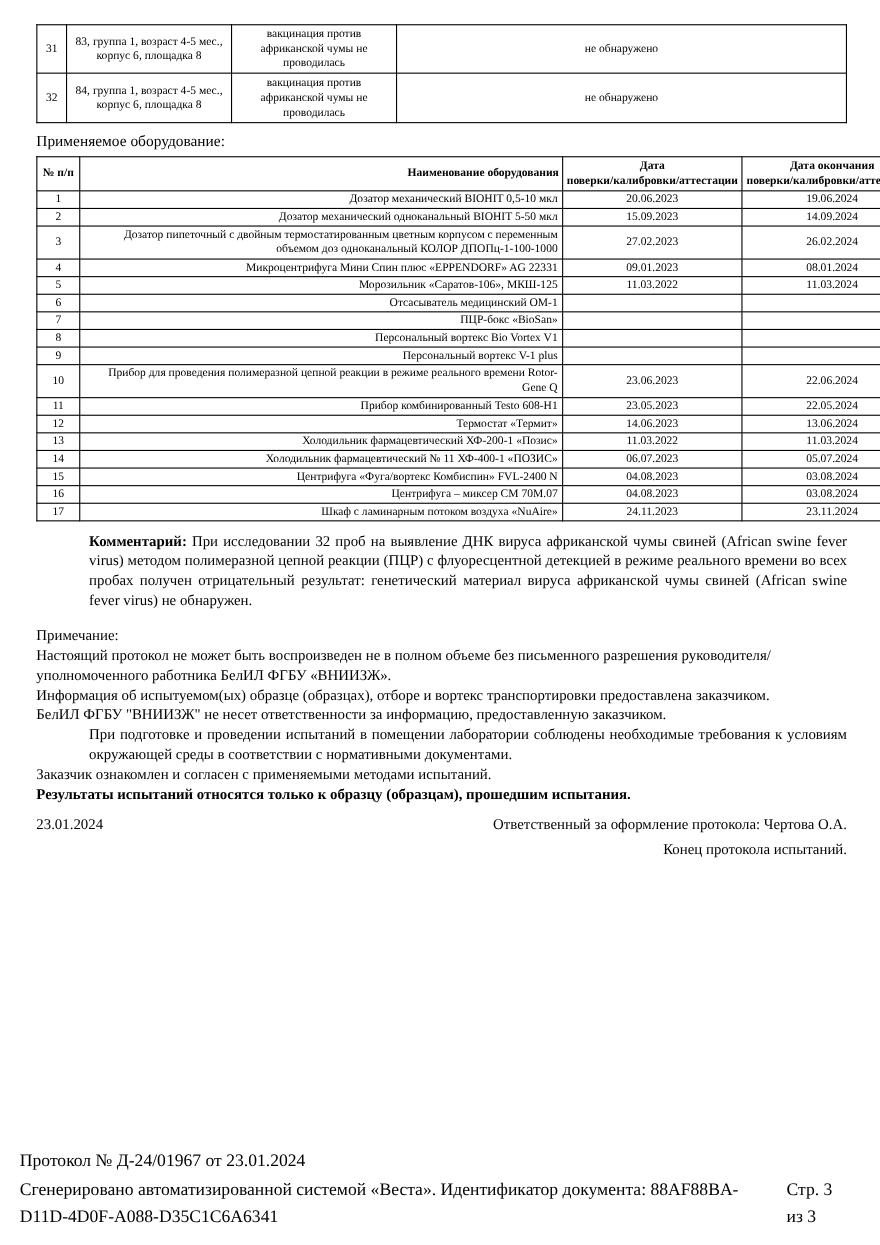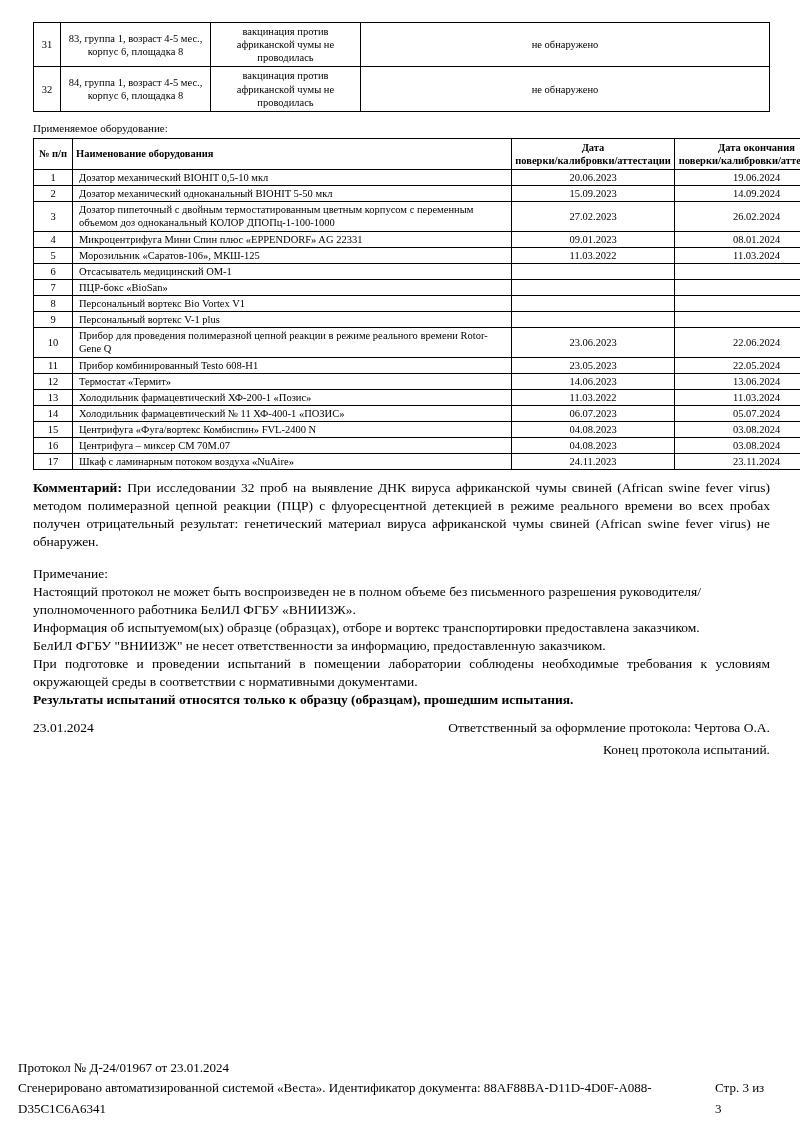--- a/index.html
+++ b/index.html
@@ -17,42 +17,42 @@
   
   .samples td { text-align:center; height:41px; padding:2px 4px; }
   .samples .c-num   { width:27px; }
   .samples .c-smpl  { width:150px; }
   .samples .c-vacc  { width:150px; }
 
   
   .equip th { font-weight:bold; text-align:center; padding:2px 3px; }
   .equip td { padding:1px 4px; }
   .equip .c-num  { width:39px; text-align:center; }
-  .equip .c-name { width:439px; text-align:left; }
+  .equip .c-name { width:439px; text-align:right; }
   .equip .c-d1   { width:163px; text-align:center; }
   .equip .c-d2   { width:164px; text-align:center; }
   .equip td.c-name { padding-left:6px; }
 
-  .section-heading { font-size:11px; margin:10px 0 4px 0; }
+  .section-heading { font-size:14px; margin:10px 0 4px 0; }
 
   .body-text { font-size:13.5px; line-height:1.33; }
-  .justify { text-align:justify; }
+  .justify { text-align:justify;margin-left:48px; }
   .bold { font-weight:bold; }
 
   .comment-block { margin-top:9px; }
   .notes-block { margin-top:14px; }
 
   .copies-para { }
 
   .sign-row { display:flex; justify-content:space-between; margin-top:10px; }
   .end-line { margin-top:4px;text-align:right; }
 
   .footer {
     position:absolute; left:18px; right:28px; bottom:12px;
-    font-size:13px; line-height:1.6;
+    font-size:16px; line-height:1.6;
   }
   .footer-line2 { display:flex; justify-content:space-between; }
 </style>
 </head>
 <body>
 
 <div class="page">
 
   <table class="samples">
     <tbody>
@@ -193,20 +193,21 @@
     </table>
 
   <p class="body-text justify comment-block"><span class="bold">Комментарий:</span><span> При исследовании 32 проб на выявление ДНК вируса африканской чумы свиней (African swine fever virus) методом полимеразной цепной реакции (ПЦР) с флуоресцентной детекцией в режиме реального времени во всех пробах получен отрицательный результат: генетический материал вируса африканской чумы свиней (African swine fever virus) не обнаружен.</span></p>
 
   <div class="notes-block">
     <div class="body-text">Примечание:</div>
     <div class="body-text">Настоящий протокол не может быть воспроизведен не в полном объеме без письменного разрешения руководителя/уполномоченного работника БелИЛ ФГБУ «ВНИИЗЖ».</div>
     <div class="body-text">Информация об испытуемом(ых) образце (образцах), отборе и вортекс транспортировки предоставлена заказчиком.</div>
     <div class="body-text">БелИЛ ФГБУ "ВНИИЗЖ" не несет ответственности за информацию, предоставленную заказчиком.</div>
     <div class="body-text justify">При подготовке и проведении испытаний в помещении лаборатории соблюдены необходимые требования к условиям окружающей среды в соответствии с нормативными документами.</div>
+    <div class="body-text">Заказчик ознакомлен и согласен с применяемыми методами испытаний.</div>
     <div class="body-text bold">Результаты испытаний относятся только к образцу (образцам), прошедшим испытания.</div>
   </div>
 
   <div class="sign-row body-text">
     <span>23.01.2024</span>
     <span>Ответственный за оформление протокола: Чертова О.А.</span>
   </div>
   <div class="body-text end-line">Конец протокола испытаний.</div>
 
 </div>

